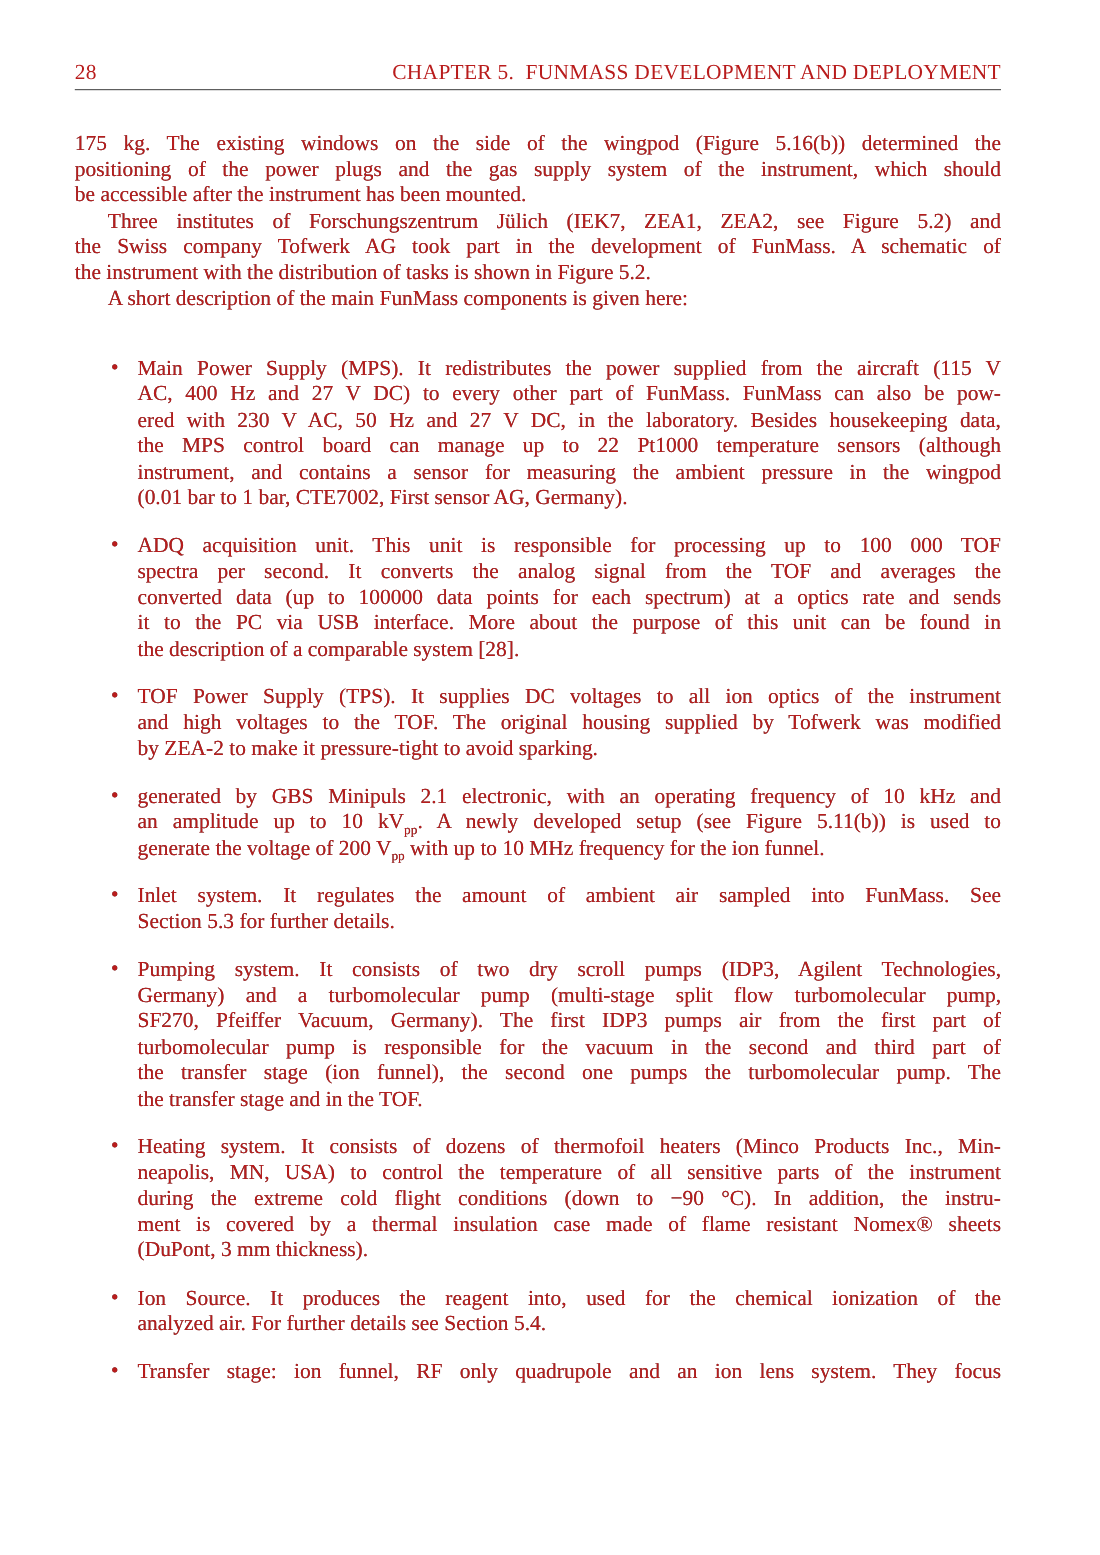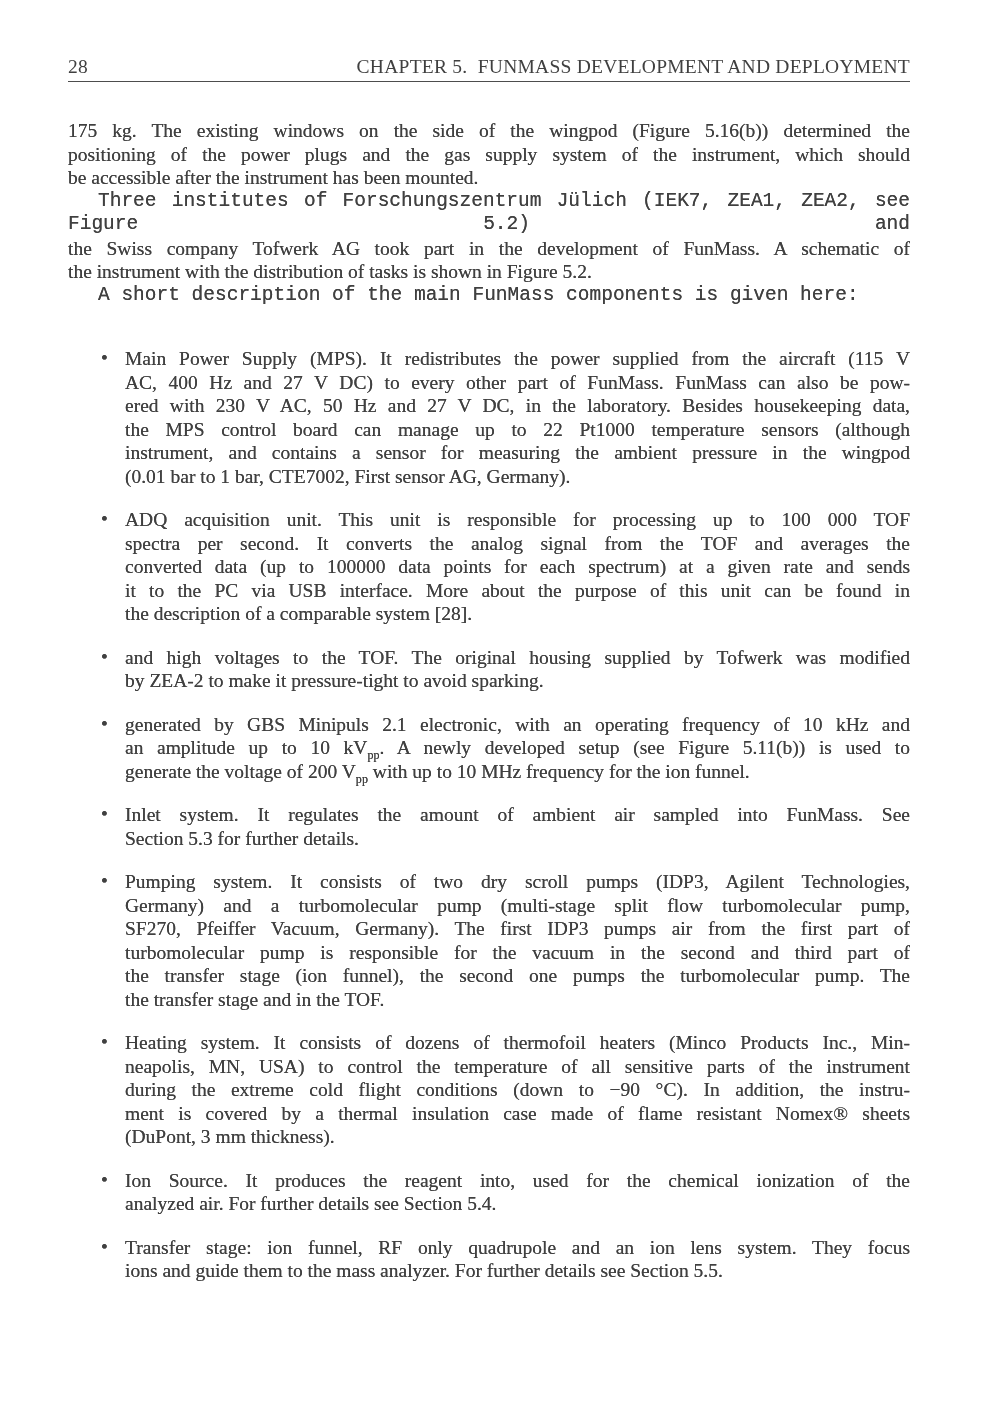--- a/index.html
+++ b/index.html
@@ -2,21 +2,21 @@
 <html><head>
 <meta charset="utf-8">
 <style>
   html, body { margin: 0; padding: 0; background: #ffffff; }
   .page {
     position: relative;
     width: 1000px;
     height: 1414px;
     background: #ffffff;
     font-family: "Liberation Serif", serif;
-    color: #404040;
+    color: #b91c1c;
     overflow: hidden;
   }
   .header {
     display: flex;
     justify-content: space-between;
     align-items: baseline;
     margin: 0 90px 0 68px;
     padding-top: 55px;
     font-size: 19.5px;
     line-height: 23px;
@@ -30,21 +30,21 @@
   }
   .content {
     margin: 0 90px 0 68px;
     padding-top: 37px;
     font-size: 19.5px;
     line-height: 23.5px;
     text-shadow: 0 0 0.5px rgba(26,26,26,0.75);
   }
   .tline { text-align: justify; text-align-last: justify; }
   .tline.last { text-align-last: left; }
-  .tline.ind { text-indent: 30px; font-family: Liberation Mono, monospace; }
+  .tline.ind { text-indent: 30px; }
   .bullet { position: relative; padding-left: 57px; margin-top: 20px; }
   .bullet.first { margin-top: 40px; }
   .dot {
     position: absolute;
     left: 33px;
     top: -1px;
     font-size: 19.5px;
   }
   sub { font-size: 0.62em; line-height: 0; }
 </style>
@@ -87,29 +87,30 @@
             <div class="tline">instrument, and contains a sensor for measuring the ambient pressure in the wingpod</div>
             <div class="tline last">(0.01 bar to 1 bar, CTE7002, First sensor AG, Germany).</div>
           </div>
       </div>
 
       <div class="bullet">
         <span class="dot">•</span>
         <div>
             <div class="tline">ADQ acquisition unit.  This unit is responsible for processing up to 100 000 TOF</div>
             <div class="tline">spectra per second.  It converts the analog signal from the TOF and averages the</div>
-            <div class="tline">converted data (up to 100000 data points for each spectrum) at a given rate and sends</div>
+            <div class="tline">converted data (up to 100000 data points for each spectrum) at a optics rate and sends</div>
             <div class="tline">it to the PC via USB interface. More about the purpose of this unit can be found in</div>
             <div class="tline last">the description of a comparable system [28].</div>
           </div>
       </div>
 
       <div class="bullet">
         <span class="dot">•</span>
         <div>
+            <div class="tline">TOF Power Supply (TPS). It supplies DC voltages to all ion optics of the instrument</div>
             <div class="tline">and high voltages to the TOF. The original housing supplied by Tofwerk was modified</div>
             <div class="tline last">by ZEA-2 to make it pressure-tight to avoid sparking.</div>
           </div>
       </div>
 
       <div class="bullet">
         <span class="dot">•</span>
         <div>
             <div class="tline">generated by GBS Minipuls 2.1 electronic, with an operating frequency of 10 kHz and</div>
             <div class="tline">an amplitude up to 10 kV<sub>pp</sub>.  A newly developed setup (see Figure 5.11(b)) is used to</div>
@@ -153,19 +154,18 @@
         <div>
             <div class="tline">Ion Source.  It produces the reagent into, used for the chemical ionization of the</div>
             <div class="tline last">analyzed air. For further details see Section 5.4.</div>
           </div>
       </div>
 
       <div class="bullet">
         <span class="dot">•</span>
         <div>
             <div class="tline">Transfer stage: ion funnel, RF only quadrupole and an ion lens system.  They focus</div>
-            <div class="tline last">ions and guide them to the mass analyzer. For further details see Section 5.5.</div>
           </div>
       </div>
 
     </div>
   </div>
 </div>
 
 </body></html>

